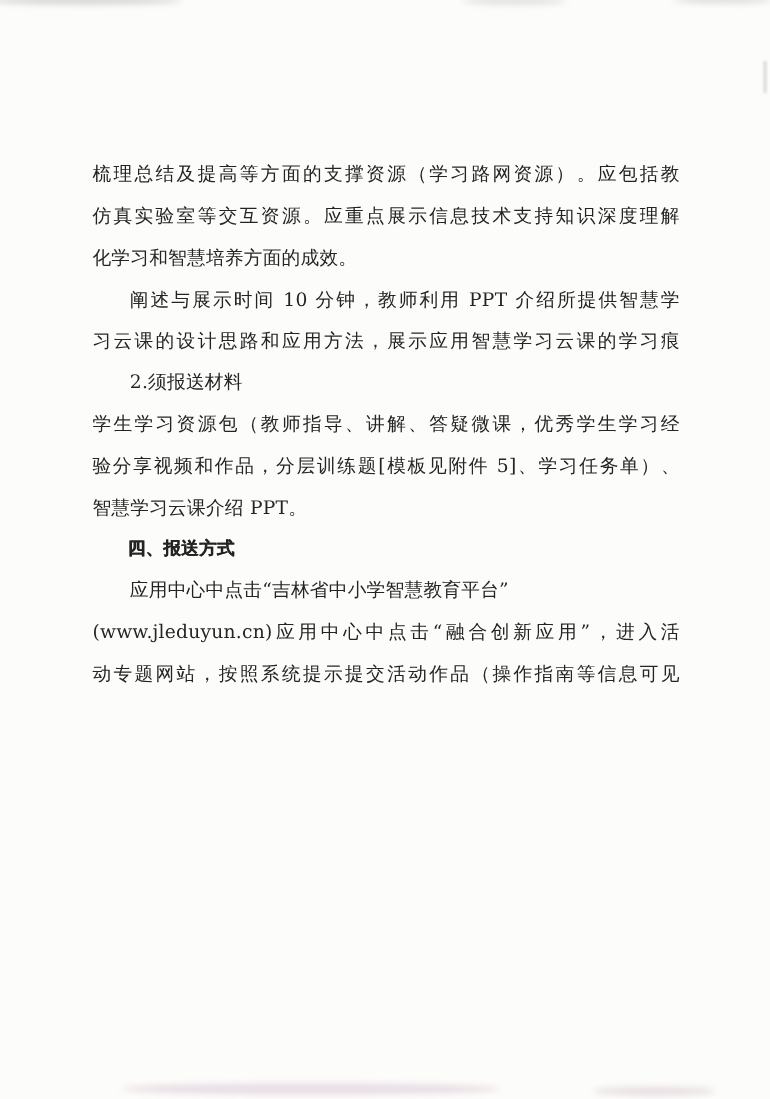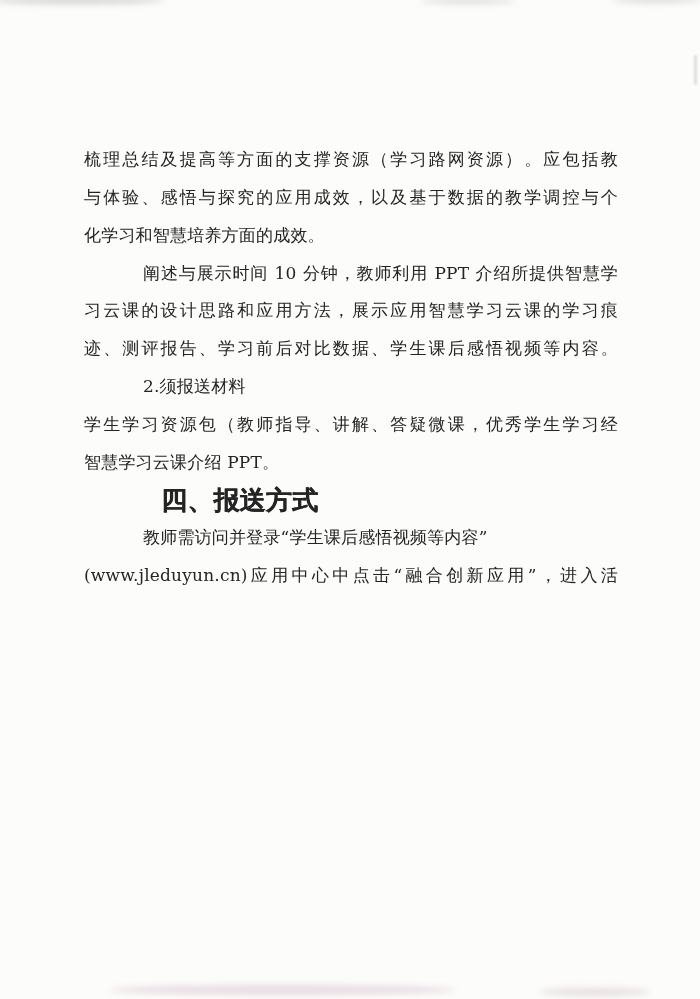--- a/index.html
+++ b/index.html
@@ -16,25 +16,25 @@
   }
   .line{
     font-size:17px;
     line-height:37.85px;
     height:37.85px;
     color:#242424;
     text-align:left;
     letter-spacing:0.2px;
   }
   .line.fill{ text-align-last:justify; }
-  .line.indent{ text-indent:2em;margin-left:25px; }
+  .line.indent{ text-indent:2em; }
   .line.heading{
-    font-family:Liberation Sans, sans-serif;
+    font-family:Liberation Mono, monospace;
     font-weight:700;
-    font-size:26px;
+    font-size:16px;
     text-shadow:0.5px 0 0 currentColor;
   }
   .smudge{
     position:absolute;
     filter:blur(3px);
     border-radius:50%;
     pointer-events:none;
   }
   .smudge-top-1{left:-10px;top:-3px;width:175px;height:7px;background:rgba(110,110,120,0.28);}
   .smudge-top-2{left:420px;top:-2px;width:95px;height:6px;background:rgba(120,120,130,0.22);}
@@ -48,29 +48,30 @@
 
 <div class="doc">
 
   <div class="smudge smudge-top-1"></div>
   <div class="smudge smudge-top-2"></div>
   <div class="smudge smudge-top-3"></div>
   <div class="smudge edge-mark"></div>
 
   <div class="text-block">
     <div class="line fill">梳理总结及提高等方面的支撑资源（学习路网资源）。应包括教</div>
-    <div class="line fill">与体验、感悟与探究的应用成效，以及基于数据的教学调控与个</div>
+    <div class="line fill">仿真实验室等交互资源。应重点展示信息技术支持知识深度理解</div>
     <div class="line">化学习和智慧培养方面的成效。</div>
     <div class="line indent fill">阐述与展示时间 10 分钟，教师利用 PPT 介绍所提供智慧学</div>
     <div class="line fill">习云课的设计思路和应用方法，展示应用智慧学习云课的学习痕</div>
-    <div class="line fill">迹、测评报告、学习前后对比数据、学生课后感悟视频等内容。</div>
     <div class="line indent">2.须报送材料</div>
     <div class="line fill">学生学习资源包（教师指导、讲解、答疑微课，优秀学生学习经</div>
+    <div class="line fill">验分享视频和作品，分层训练题[模板见附件 5]、学习任务单）、</div>
     <div class="line">智慧学习云课介绍 PPT。</div>
     <div class="line indent heading">四、报送方式</div>
-    <div class="line indent">教师需访问并登录“学生课后感悟视频等内容”</div>
+    <div class="line indent">应用中心中点击“吉林省中小学智慧教育平台”</div>
     <div class="line fill">(www.jleduyun.cn)应用中心中点击“融合创新应用”，进入活</div>
+    <div class="line fill">动专题网站，按照系统提示提交活动作品（操作指南等信息可见</div>
   </div>
 
   <div class="smudge smudge-bottom-1"></div>
   <div class="smudge smudge-bottom-2"></div>
 
 </div>
 
 </body></html>

